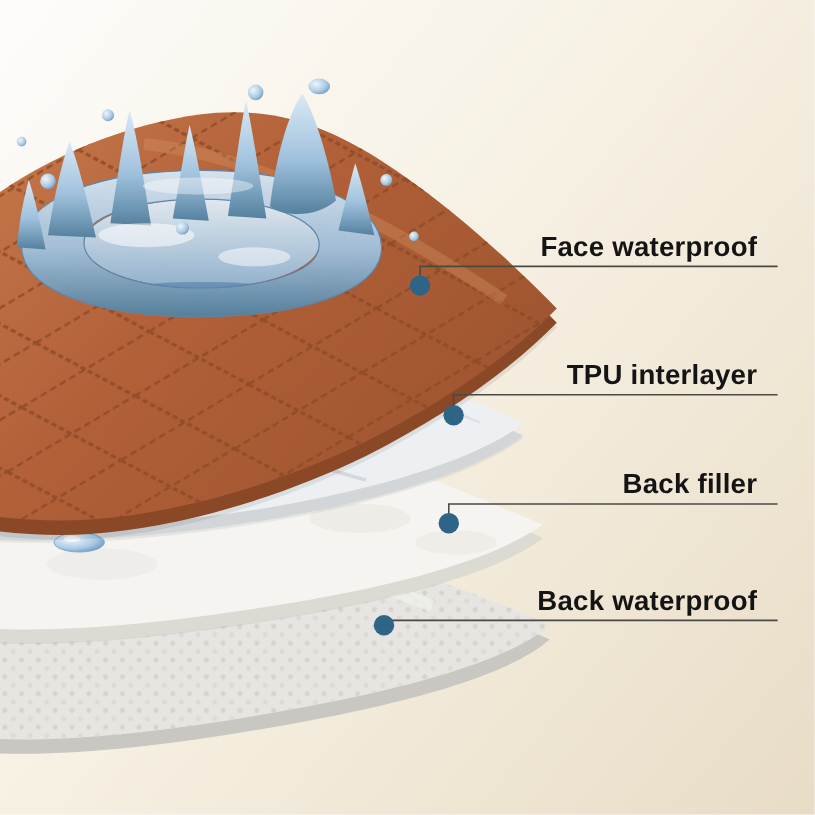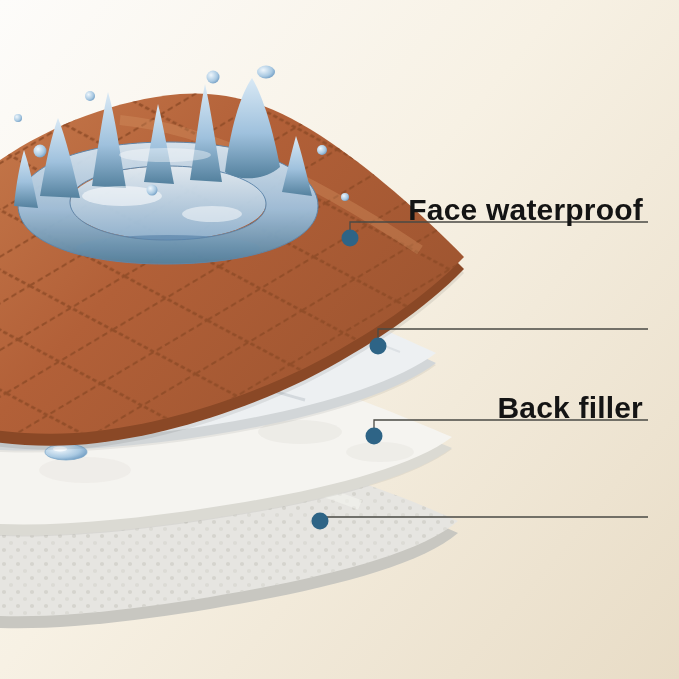--- a/index.html
+++ b/index.html
@@ -6,23 +6,23 @@
   .stage{
     position:relative;
     width:679px;height:679px;
     overflow:hidden;
     background:linear-gradient(130deg,#fdfcfa 0%,#f7f1e4 45%,#e8dcc6 100%);
     font-family:"Liberation Sans",sans-serif;
   }
   .stage svg{position:absolute;left:0;top:0;}
   .callout-label{
     position:absolute;
-    right:36px;
+    right:48px;
     color:#141414;
-    font-size:30px;
+    font-size:23px;
     font-weight:600;
     letter-spacing:0.2px;
     white-space:nowrap;
     line-height:1.1;
     text-align:right;
   }
 </style>
 </head>
 <body>
 
@@ -145,15 +145,17 @@
       <polyline points="374,436 374,420 648,420" fill="none" stroke="#4a4a44" stroke-width="1.3"></polyline>
       <circle cx="374" cy="436" r="8.5" fill="#2e6486"></circle>
     </g>
     <g>
       <polyline points="320,521 320,517 648,517" fill="none" stroke="#4a4a44" stroke-width="1.3"></polyline>
       <circle cx="320" cy="521" r="8.5" fill="#2e6486"></circle>
     </g>
   </svg>
 
   <div class="callout-label" style="top:193px">Face waterproof</div>
+  <div class="callout-label" style="top:300px">TPU interlayer</div>
   <div class="callout-label" style="top:391px">Back filler</div>
+  <div class="callout-label" style="top:488px">Back waterproof</div>
 
 </div>
 
 </body></html>

